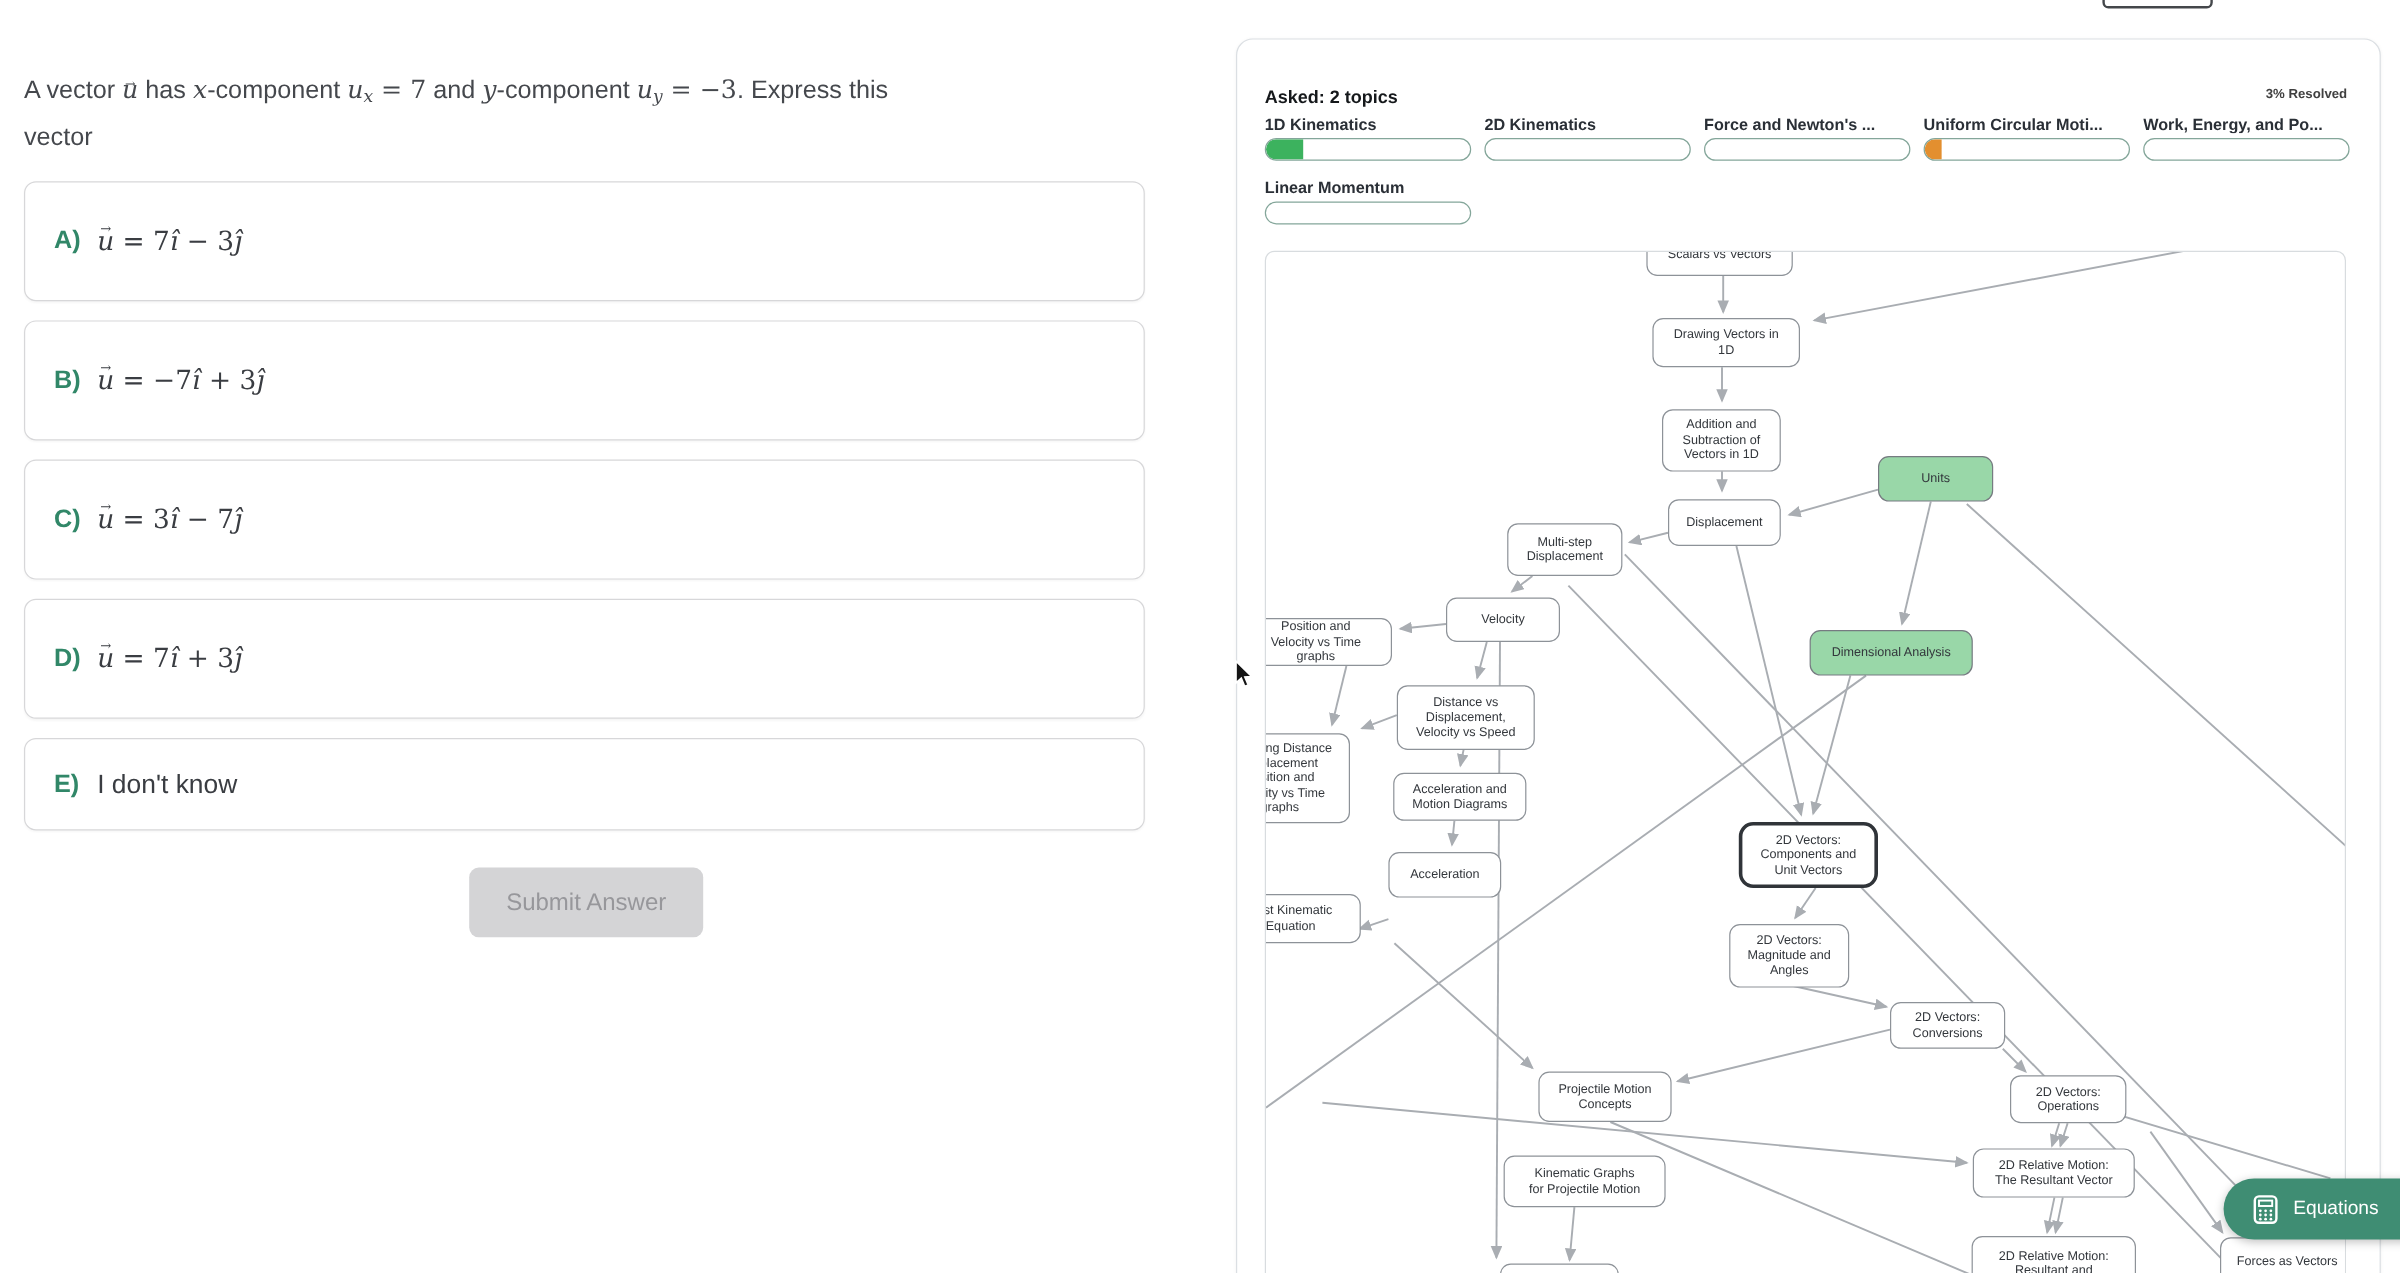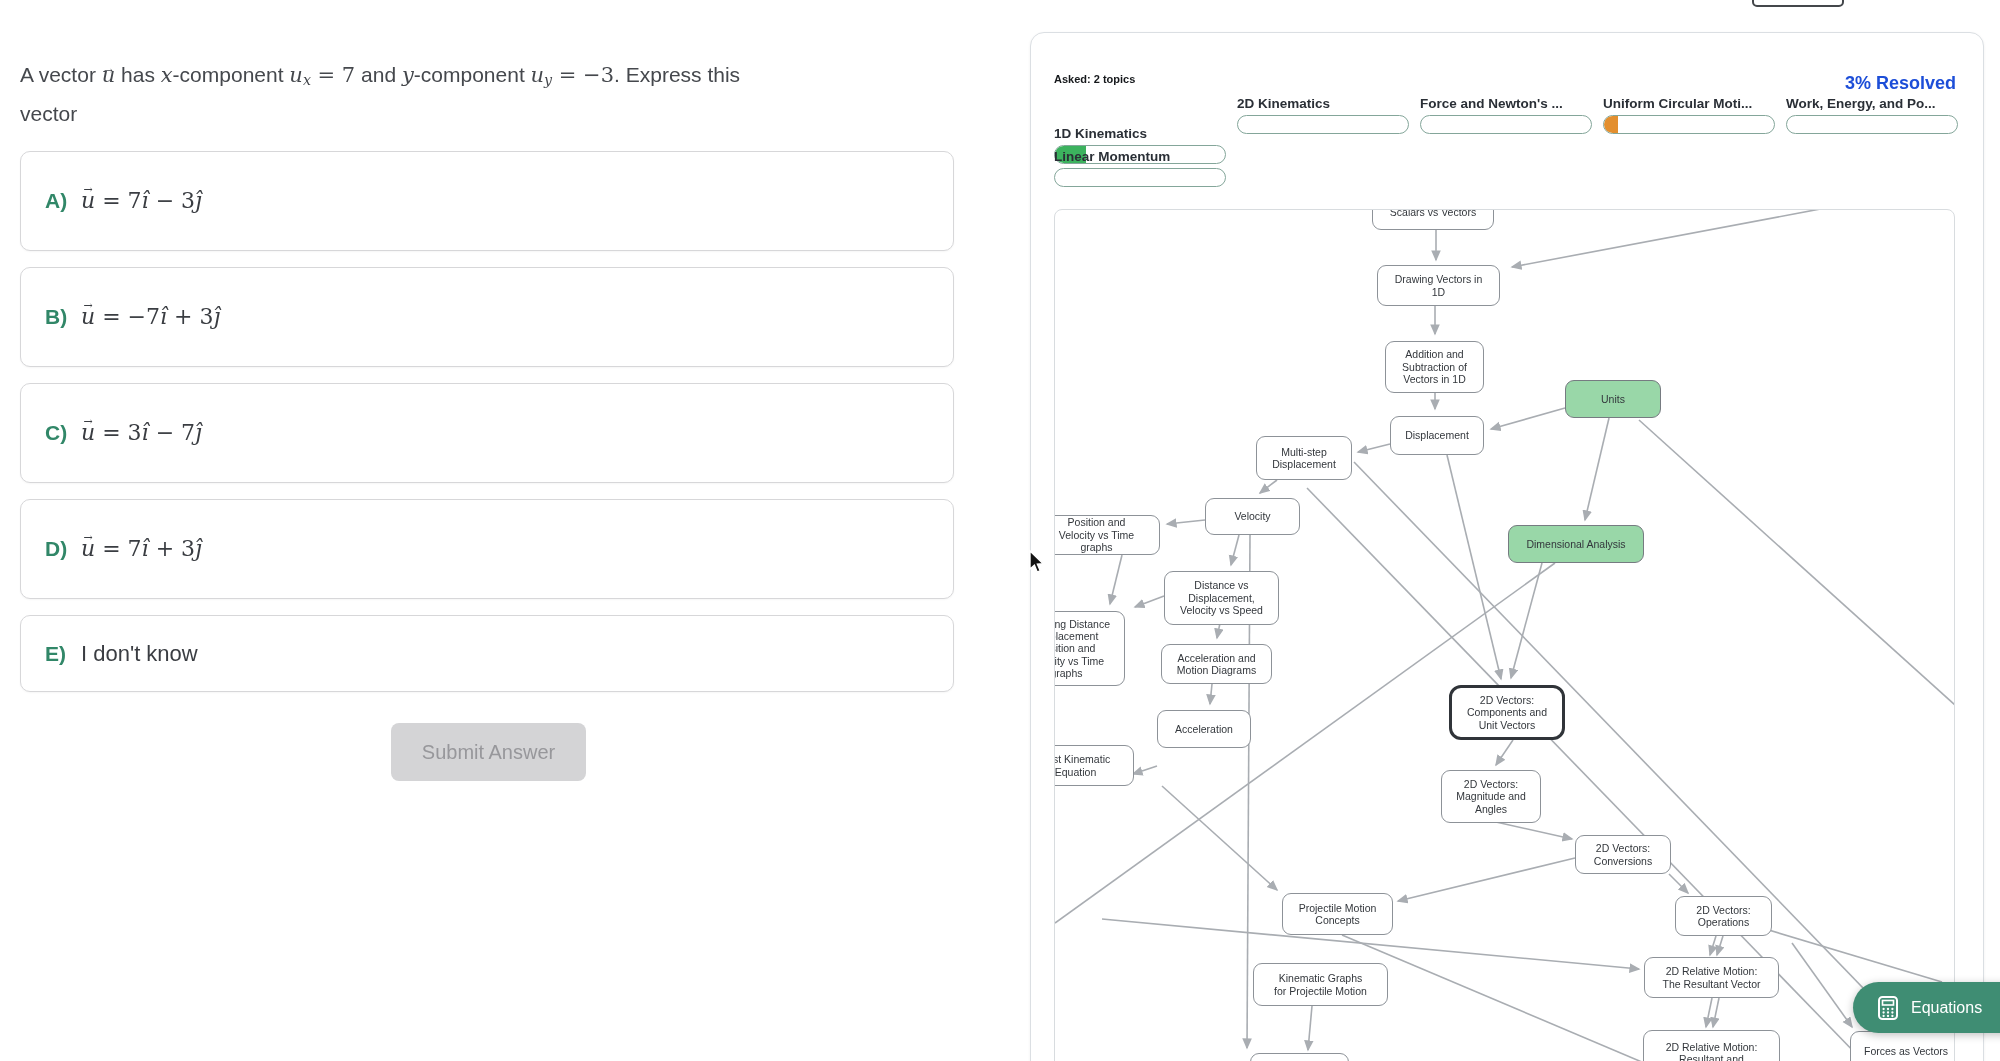--- a/index.html
+++ b/index.html
@@ -23,22 +23,22 @@
   .option .ocontent{font-size:22px;color:#3a3d42;}
   .submit{
     position:absolute;left:391px;top:723px;width:195px;height:58px;background:#d4d4d6;border:none;border-radius:8px;
     color:#97979b;font-size:20px;font-family:"Liberation Sans",sans-serif;display:flex;align-items:center;justify-content:center;
   }
   
   .panel{
     position:absolute;left:1030px;top:32px;width:954px;height:1060px;background:#fff;
     border:1px solid #dbdfe3;border-radius:14px;box-shadow:0 1px 3px rgba(0,0,0,0.06);box-sizing:border-box;
   }
-  .asked{position:absolute;left:23px;top:40px;font-size:11px;font-weight:bold;color:#15181b;}
-  .resolved{position:absolute;right:27px;top:40px;font-size:18px;font-weight:bold;color:#1d4ed8;}
+  .asked{position:absolute;left:23px;top:40px;font-size:15px;font-weight:bold;color:#15181b;}
+  .resolved{position:absolute;right:27px;top:40px;font-size:11px;font-weight:bold;color:#404040;}
   .topic{position:absolute;width:172px;}
   .topic .tlabel{font-size:13.5px;font-weight:bold;color:#2a2f36;white-space:nowrap;overflow:hidden;width:178px;display:block;}
   .topic .tbar{margin-top:4px;width:172px;height:19px;border:1.5px solid #84a69a;border-radius:10px;background:#fff;overflow:hidden;box-sizing:border-box;}
   .topic .tfill{height:100%;border-radius:8px 0 0 8px;}
   
   .graph{
     position:absolute;left:23px;top:176px;width:901px;height:914px;border:1px solid #d8dcdf;border-radius:8px;
     overflow:hidden;background:#fff;box-sizing:border-box;
   }
   .graph svg{position:absolute;left:0;top:0;}
@@ -87,21 +87,21 @@
       <span class="ocontent"><span class="k-s">I don't know</span></span>
     </div>
   </div>
 
 <button class="submit">Submit Answer</button>
 
 <div class="panel">
   <div class="asked">Asked: 2 topics</div>
   <div class="resolved">3% Resolved</div>
   <div id="topics">
-      <div class="topic" style="left: 23px; top: 63px; margin-top: 30px;">
+      <div class="topic" style="left: 23px; top: 63px;">
         <span class="tlabel">1D Kinematics</span>
         <div class="tbar">
           <div class="tfill" style="width: 18%; background: rgb(60, 178, 94);"></div>
         </div>
       </div>
       <div class="topic" style="left: 206px; top: 63px;">
         <span class="tlabel">2D Kinematics</span>
         <div class="tbar">
           <div class="tfill" style="width: 0%; background: transparent;"></div>
         </div>

